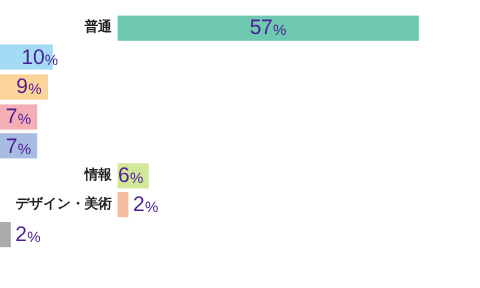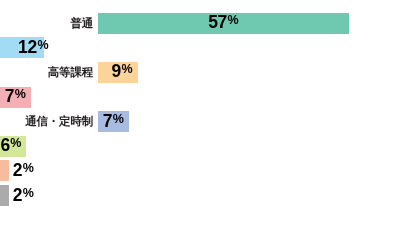--- a/index.html
+++ b/index.html
@@ -47,26 +47,26 @@
     display: flex;
     align-items: center;
   }
   .bar {
     height: 21px;
     border-radius: 0;
     flex: 0 0 auto;
   }
   .value {
     position: relative;
-    font-weight: bold;
-    color: #000000;
+    font-weight: normal;
+    color: #4c1d95;
     line-height: 1;
     white-space: nowrap;
     display: inline-flex;
-    align-items: flex-start;
+    align-items: flex-end;
   }
   .value .num {
     font-size: 17.5px;
     letter-spacing: -0.3px;
   }
   .value .pct {
     font-size: 12.5px;
     margin-left: 0.5px;
   }
   
@@ -97,64 +97,64 @@
         <div class="value inside" style="left: 125.4px; transform: translate(-50%, -50%);">
           <span class="num">57</span>
           <span class="pct">%</span>
         </div>
       </div>
     </div>
     <div class="row">
       <div class="bar-area">
         <div class="bar" style="width: 44px; background: rgb(163, 219, 245);"></div>
         <div class="value overlap" style="left: 18px;">
-          <span class="num">12</span>
+          <span class="num">10</span>
           <span class="pct">%</span>
         </div>
       </div>
     </div>
     <div class="row">
-      <div class="cat-label">高等課程</div>
       <div class="bar-area">
         <div class="bar" style="width: 39.6px; background: rgb(252, 212, 154);"></div>
         <div class="value overlap" style="left: 13.6px;">
           <span class="num">9</span>
           <span class="pct">%</span>
         </div>
       </div>
     </div>
     <div class="row">
       <div class="bar-area">
         <div class="bar" style="width: 30.8px; background: rgb(244, 175, 180);"></div>
         <div class="value overlap" style="left: 4.8px;">
           <span class="num">7</span>
           <span class="pct">%</span>
         </div>
       </div>
     </div>
     <div class="row">
-      <div class="cat-label">通信・定時制</div>
       <div class="bar-area">
         <div class="bar" style="width: 30.8px; background: rgb(168, 188, 226);"></div>
         <div class="value overlap" style="left: 4.8px;">
           <span class="num">7</span>
           <span class="pct">%</span>
         </div>
       </div>
     </div>
     <div class="row">
+      <div class="cat-label">情報</div>
       <div class="bar-area">
         <div class="bar" style="width: 26.4px; background: rgb(211, 231, 155);"></div>
         <div class="value overlap" style="left: 0.4px;">
           <span class="num">6</span>
           <span class="pct">%</span>
         </div>
       </div>
     </div>
     <div class="row">
+      <div class="cat-label">デザイン・美術</div>
       <div class="bar-area">
         <div class="bar" style="width: 8.8px; background: rgb(247, 188, 158);"></div>
         <div class="value outside">
           <span class="num">2</span>
           <span class="pct">%</span>
         </div>
       </div>
     </div>
     <div class="row">
       <div class="bar-area">

